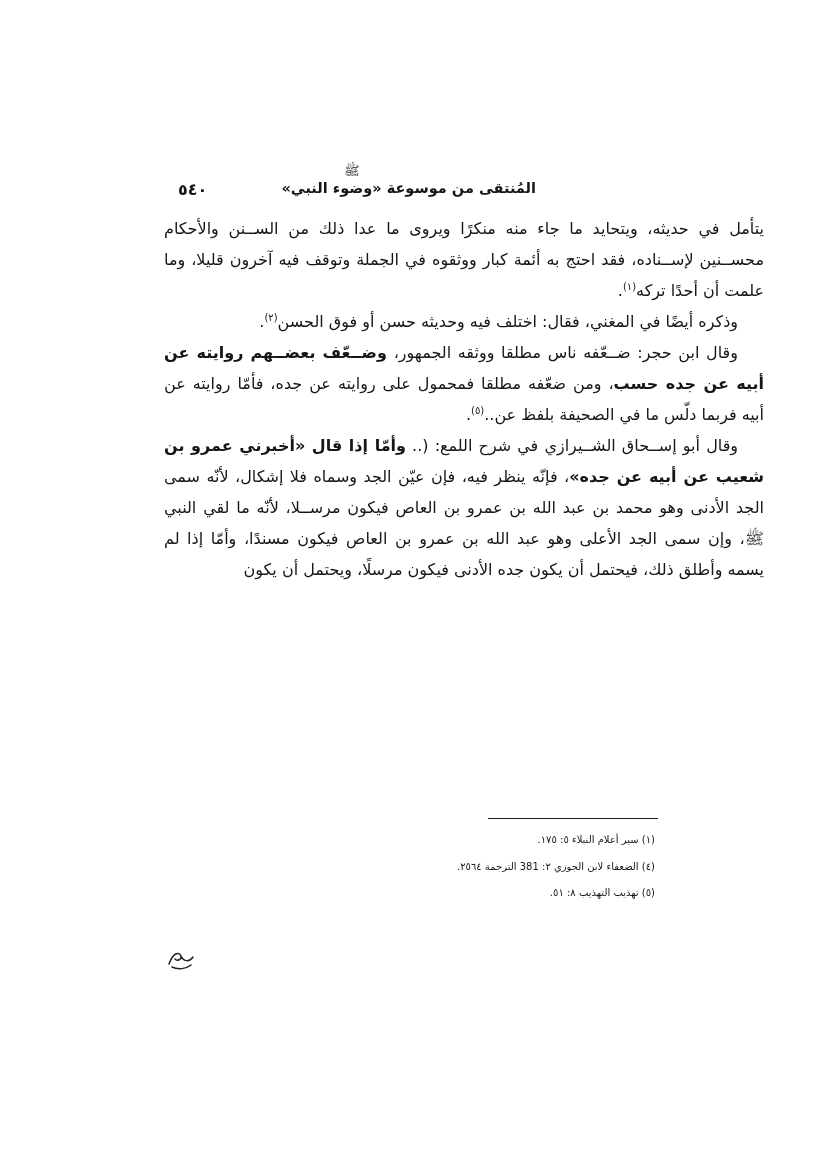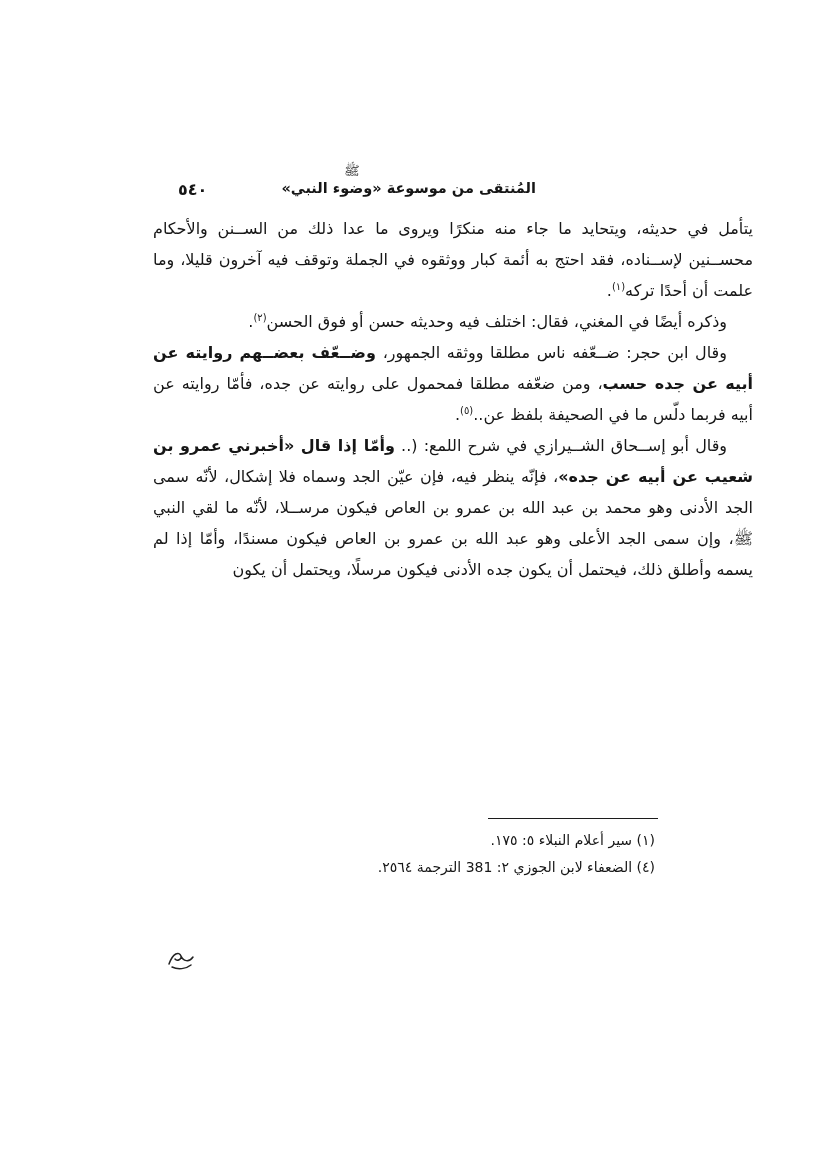--- a/index.html
+++ b/index.html
@@ -43,21 +43,21 @@
   }
   .salla-symbol {
     position: absolute;
     top: -16px; left: 68px;
     font-size: 13px;
     line-height: 1;
   }
   
   .body-text {
     position: absolute;
-    top: 213px; right: 73px;
+    top: 213px; right: 62px;
     width: 600px; height: 600px;
     font-size: 16px;
     line-height: 31px;
     text-align: justify;
     overflow: hidden;
   }
   .body-text p { margin: 0; text-indent: 26px; }
   .body-text p:first-child { text-indent: 0; }
   .body-text .bold { font-weight: bold; }
   .body-text sup {
@@ -73,21 +73,21 @@
   }
   .footnote-separator {
     width: 170px;
     height: 0;
     border-top: 1.6px solid #1c1c1c;
     margin: 0 110px 0 0;
   }
   .footnote-list {
     margin: 8px 113px 0 0;
     text-align: right;
-    font-size: 14px;
+    font-size: 10px;
     line-height: 26.5px;
   }
   .footnote { white-space: nowrap; }
   
   .ornament {
     position: absolute;
     left: 166px; top: 948px;
     width: 30px; height: 24px;
   }
 </style>
@@ -109,20 +109,21 @@
       <p><span>وذكره أيضًا في المغني، فقال: اختلف فيه وحديثه حسن أو فوق الحسن</span><sup>(٢)</sup><span>.</span></p>
       <p><span>وقال ابن حجر: ضــعّفه ناس مطلقا ووثقه الجمهور، </span><span class="bold">وضــعّف بعضــهم روايته عن أبيه عن جده حسب</span><span>، ومن ضعّفه مطلقا فمحمول على روايته عن جده، فأمّا روايته عن أبيه فربما دلّس ما في الصحيفة بلفظ عن..</span><sup>(٥)</sup><span>.</span></p>
       <p><span>وقال أبو إســحاق الشــيرازي في شرح اللمع: (.. </span><span class="bold">وأمّا إذا قال «أخبرني عمرو بن شعيب عن أبيه عن جده»</span><span>، فإنّه ينظر فيه، فإن عيّن الجد وسماه فلا إشكال، لأنّه سمى الجد الأدنى وهو محمد بن عبد الله بن عمرو بن العاص فيكون مرســلا، لأنّه ما لقي النبي </span><span>ﷺ</span><span>، وإن سمى الجد الأعلى وهو عبد الله بن عمرو بن العاص فيكون مسندًا، وأمّا إذا لم يسمه وأطلق ذلك، فيحتمل أن يكون جده الأدنى فيكون مرسلًا، ويحتمل أن يكون</span></p>
     </main>
 
   <section class="footnotes">
     <div class="footnote-separator"></div>
     <div class="footnote-list" id="footnote-list">
         <div class="footnote">(١) سير أعلام النبلاء ٥: ١٧٥.</div>
         <div class="footnote">(٤) الضعفاء لابن الجوزي ٢: 381 الترجمة ٢٥٦٤.</div>
+        <div class="footnote">(٥) تهذيب التهذيب ٨: ٥١.</div>
       </div>
   </section>
 
   <div class="ornament">
     <svg width="30" height="24" viewBox="0 0 30 24">
       <path d="M3 16 C7 5, 13 3, 15 8 C16 11.5, 11 13.5, 9 11 M15 8 C17 13, 23 15, 27 9 M6 19 C12 22, 20 21, 25 17" stroke="#222222" fill="none" stroke-width="1.5" stroke-linecap="round"></path>
     </svg>
   </div>
 
 </div>

